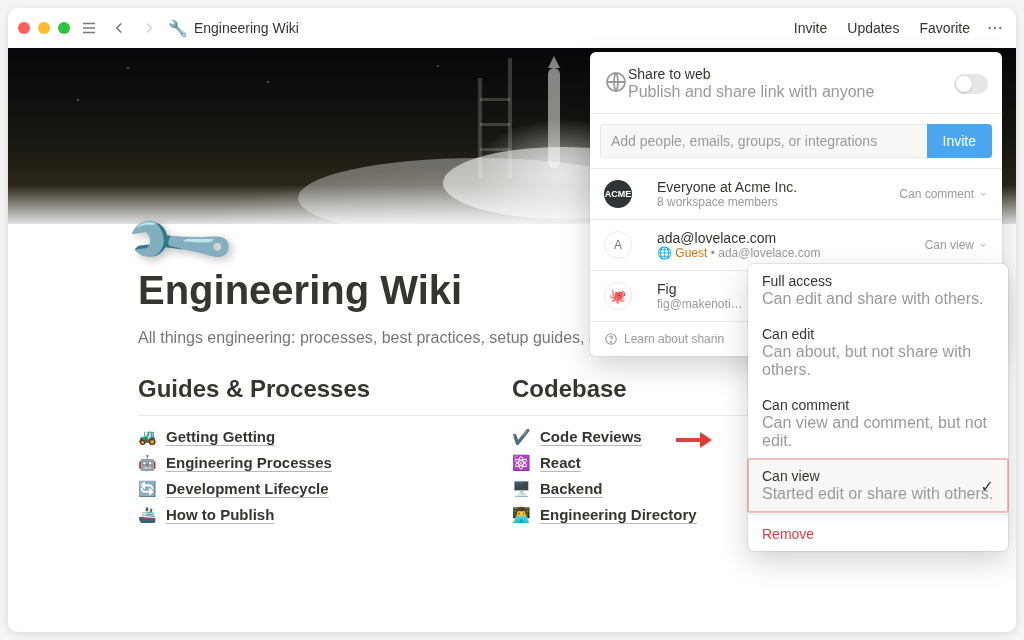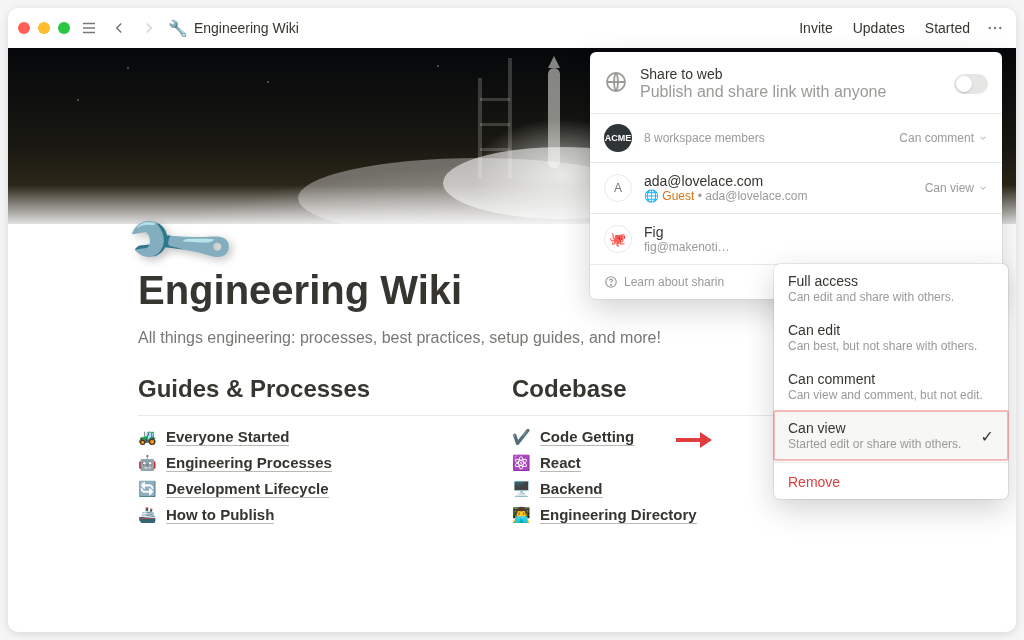--- a/index.html
+++ b/index.html
@@ -63,60 +63,60 @@
   .linkrow .emoji{width:20px;text-align:center;}
   .linkrow .t{font-weight:600;border-bottom:1px solid #b8b8b5;}
 
   
   .share-pop{
     position:absolute; top:44px; right:14px; width:412px;
     background:var(--bg-panel); border-radius:6px;
     box-shadow:0 10px 30px rgba(0,0,0,.18),0 0 0 1px rgba(15,15,15,.05);
     overflow:visible; z-index:10;
   }
-  .sp-head{display:flex;align-items:center;padding:14px 14px 12px;gap:12px;border-bottom:1px solid var(--gray-border);}
+  .sp-head{display:flex;align-items:center;padding:14px 14px 12px;border-bottom:1px solid var(--gray-border);}
   .sp-head .globe svg{width:24px;height:24px;color:var(--gray-3);}
   .sp-head .txt{flex:1;}
   .sp-head .title{font-size:14px;font-weight:500;color:var(--gray-1);}
   .sp-head .sub{font-size:16px;color:var(--gray-3);margin-top:1px;}
   .toggle{width:34px;height:20px;border-radius:10px;background:#e6e6e4;position:relative;}
   .toggle::after{content:'';position:absolute;width:16px;height:16px;background:#fff;border-radius:50%;top:2px;left:2px;box-shadow:0 1px 2px rgba(0,0,0,.2);}
   .sp-invite{display:flex;padding:10px;gap:0;border-bottom:1px solid var(--gray-border);}
   .sp-invite input{
     flex:1;border:1px solid var(--gray-border);border-right:none;border-radius:4px 0 0 4px;
     padding:8px 10px;font-size:14px;background:var(--bg-soft);outline:none;color:var(--gray-1);
   }
   .sp-invite input::placeholder{color:var(--gray-3);}
   .sp-invite button{
     border:none;background:#4aa6ee;color:#fff;font-size:14px;padding:0 16px;border-radius:0 4px 4px 0;
   }
-  .sp-row{display:flex;align-items:center;padding:10px 14px;gap:12px;}
+  .sp-row{display:flex;align-items:center;padding:10px 14px;gap:25px;}
   .sp-row + .sp-row{border-top:1px solid var(--gray-border);}
   .avatar{width:28px;height:28px;border-radius:50%;display:flex;align-items:center;justify-content:center;font-size:12px;}
   .avatar.acme{background:#2f3437;color:#fff;font-weight:700;font-size:9px;}
   .avatar.ring{border:1px solid var(--gray-border);color:var(--gray-2);background:#fff;}
   .sp-row .txt{flex:1;min-width:0;}
   .sp-row .name{font-size:14px;color:var(--gray-1);}
   .sp-row .sub{font-size:12px;color:var(--gray-3);}
   .sp-row .sub .dot{color:var(--gray-3);}
   .guest{color:var(--orange);}
   .perm{font-size:12px;color:var(--gray-3);display:flex;align-items:center;gap:4px;}
   .chev{width:10px;height:10px;}
   .sp-foot{display:flex;align-items:center;gap:6px;padding:10px 14px;border-top:1px solid var(--gray-border);font-size:12px;color:var(--gray-3);}
 
   
   .perm-menu{
-    position:absolute; top:212px; right:-6px; width:234px;
+    position:absolute; top:212px; right:-6px; width:260px;
     background:#fff;border-radius:6px;
     box-shadow:0 10px 30px rgba(0,0,0,.18),0 0 0 1px rgba(15,15,15,.08);
     z-index:20;
   }
   .pm-item{padding:9px 14px;cursor:default;}
   .pm-item .t{font-size:14px;color:var(--gray-1);}
-  .pm-item .d{font-size:12px;color:var(--gray-3);margin-top:1px;}
+  .pm-item .d{font-size:16px;color:var(--gray-3);margin-top:1px;}
   .pm-item.selected{background:var(--bg-soft);position:relative;outline:2px solid rgba(224,62,62,.35);outline-offset:-1px;border-radius:2px;}
   .pm-item.selected::after{content:'✓';position:absolute;right:14px;top:50%;transform:translateY(-50%);font-size:16px;color:var(--gray-1);}
   .pm-item.remove .t{color:var(--red);}
   .pm-sep{height:1px;background:var(--gray-border);margin:2px 0;}
 
   
   .callout-arrow{
     position:absolute; top:420px; right:304px; z-index:30;
   }
   .callout-arrow svg{width:38px;height:24px;}
@@ -149,21 +149,21 @@
           <polyline points="9 18 15 12 9 6"></polyline>
         </svg>
     </div>
     <div class="breadcrumb">
       <span style="font-size:16px;filter:grayscale(0.2)">🔧</span>
       <span>Engineering Wiki</span>
     </div>
     <div class="spacer"></div>
     <div class="toolbar-action">Invite</div>
     <div class="toolbar-action">Updates</div>
-    <div class="toolbar-action">Started</div>
+    <div class="toolbar-action">Favorite</div>
     <div class="tool-icon">
       <svg viewBox="0 0 24 24" width="18" height="18" fill="currentColor">
           <circle cx="5" cy="12" r="1.6"></circle>
           <circle cx="12" cy="12" r="1.6"></circle>
           <circle cx="19" cy="12" r="1.6"></circle>
         </svg>
     </div>
   </div>
 
   <div class="banner">
@@ -200,21 +200,21 @@
     <h1 class="page-title">Engineering Wiki</h1>
     <div class="page-desc">All things engineering: processes, best practices, setup guides, and more!</div>
 
     <div class="cols">
       <div class="col">
         <h2 class="section">Guides &amp; Processes</h2>
         <hr class="sep">
         <div class="linklist">
           <div class="linkrow">
               <span class="emoji">🚜</span>
-              <span class="t">Everyone Started</span>
+              <span class="t">Getting Getting</span>
             </div>
           <div class="linkrow">
               <span class="emoji">🤖</span>
               <span class="t">Engineering Processes</span>
             </div>
           <div class="linkrow">
               <span class="emoji">🔄</span>
               <span class="t">Development Lifecycle</span>
             </div>
           <div class="linkrow">
@@ -222,21 +222,21 @@
               <span class="t">How to Publish</span>
             </div>
         </div>
       </div>
       <div class="col">
         <h2 class="section">Codebase</h2>
         <hr class="sep">
         <div class="linklist">
           <div class="linkrow">
               <span class="emoji">✔️</span>
-              <span class="t">Code Getting</span>
+              <span class="t">Code Reviews</span>
             </div>
           <div class="linkrow">
               <span class="emoji">⚛️</span>
               <span class="t">React</span>
             </div>
           <div class="linkrow">
               <span class="emoji">🖥️</span>
               <span class="t">Backend</span>
             </div>
           <div class="linkrow">
@@ -256,24 +256,29 @@
             <path d="M3 12h18M12 3c2.5 2.8 2.5 15.2 0 18M12 3c-2.5 2.8-2.5 15.2 0 18"></path>
           </svg>
       </div>
       <div class="txt">
         <div class="title">Share to web</div>
         <div class="sub">Publish and share link with anyone</div>
       </div>
       <div class="toggle"></div>
     </div>
 
+    <div class="sp-invite">
+      <input type="text" placeholder="Add people, emails, groups, or integrations" style="">
+      <button>Invite</button>
+    </div>
 
     <div class="sp-row">
       <div class="avatar acme">ACME</div>
       <div class="txt">
+        <div class="name">Everyone at Acme Inc.</div>
         <div class="sub">8 workspace members</div>
       </div>
       <div class="perm">
         <span>Can comment</span>
         <svg class="chev" viewBox="0 0 24 24" fill="none" stroke="currentColor" stroke-width="2">
             <polyline points="6 9 12 15 18 9"></polyline>
           </svg>
       </div>
     </div>
 
@@ -313,21 +318,21 @@
       <span>Learn about sharin</span>
     </div>
 
     <div class="perm-menu">
       <div class="pm-item">
         <div class="t">Full access</div>
         <div class="d">Can edit and share with others.</div>
       </div>
       <div class="pm-item">
         <div class="t">Can edit</div>
-        <div class="d">Can best, but not share with others.</div>
+        <div class="d">Can about, but not share with others.</div>
       </div>
       <div class="pm-item">
         <div class="t">Can comment</div>
         <div class="d">Can view and comment, but not edit.</div>
       </div>
       <div class="pm-item selected">
         <div class="t">Can view</div>
         <div class="d">Started edit or share with others.</div>
       </div>
       <div class="pm-sep"></div>

